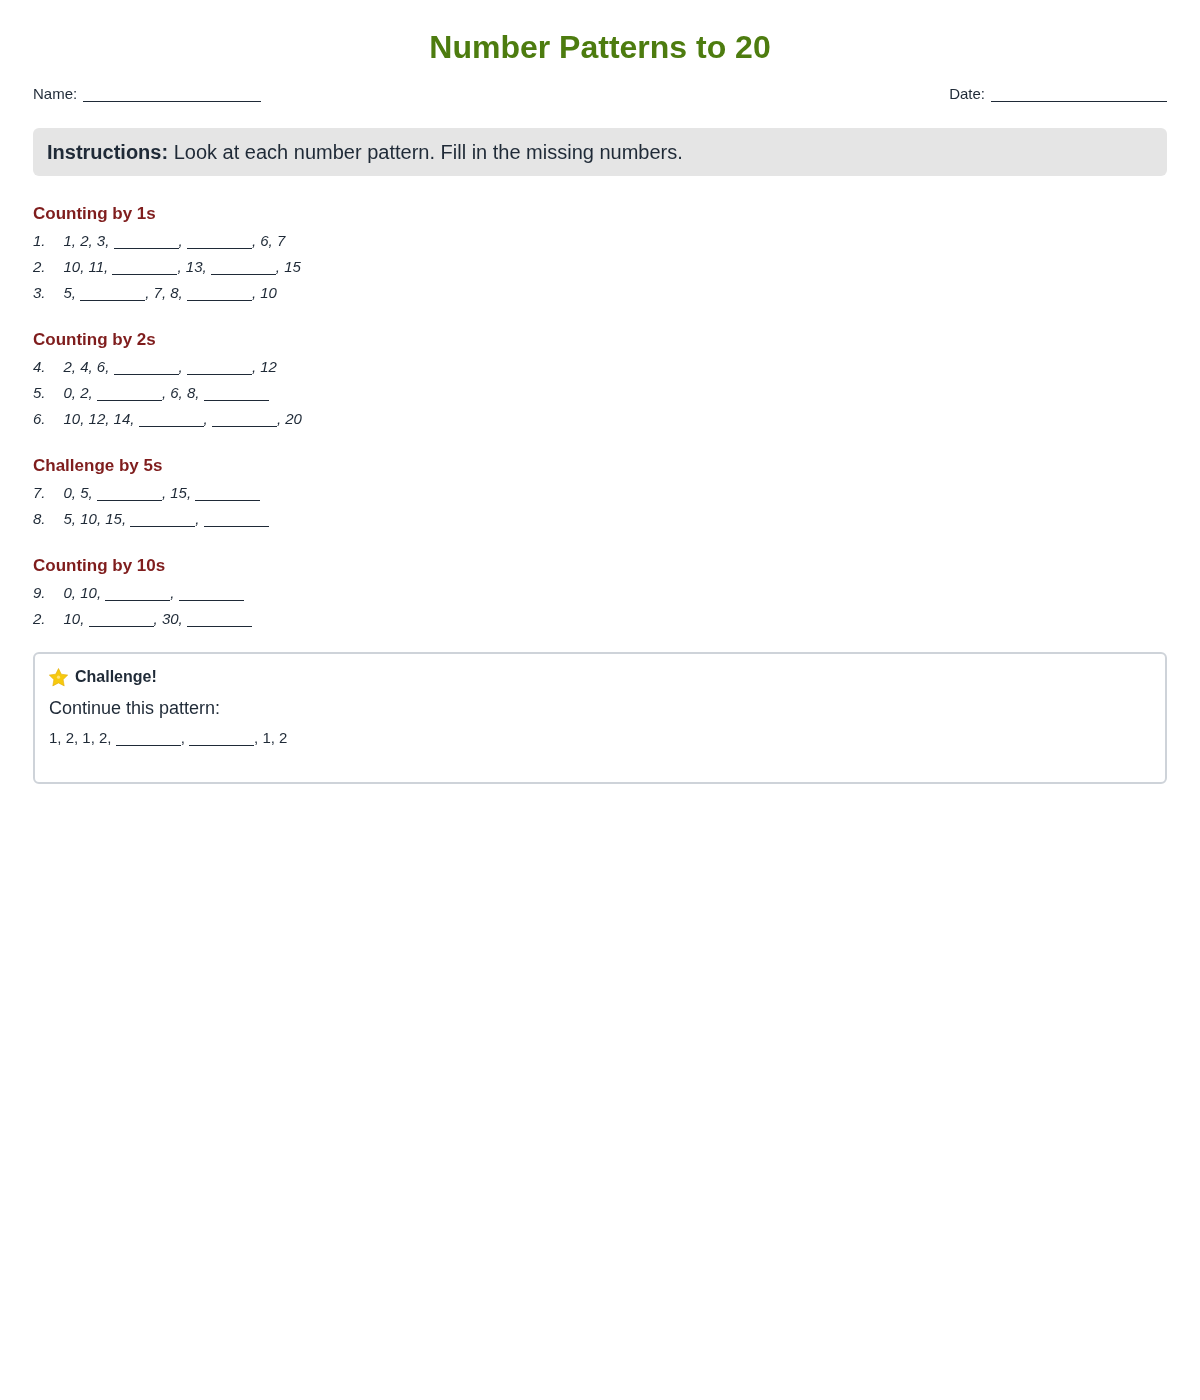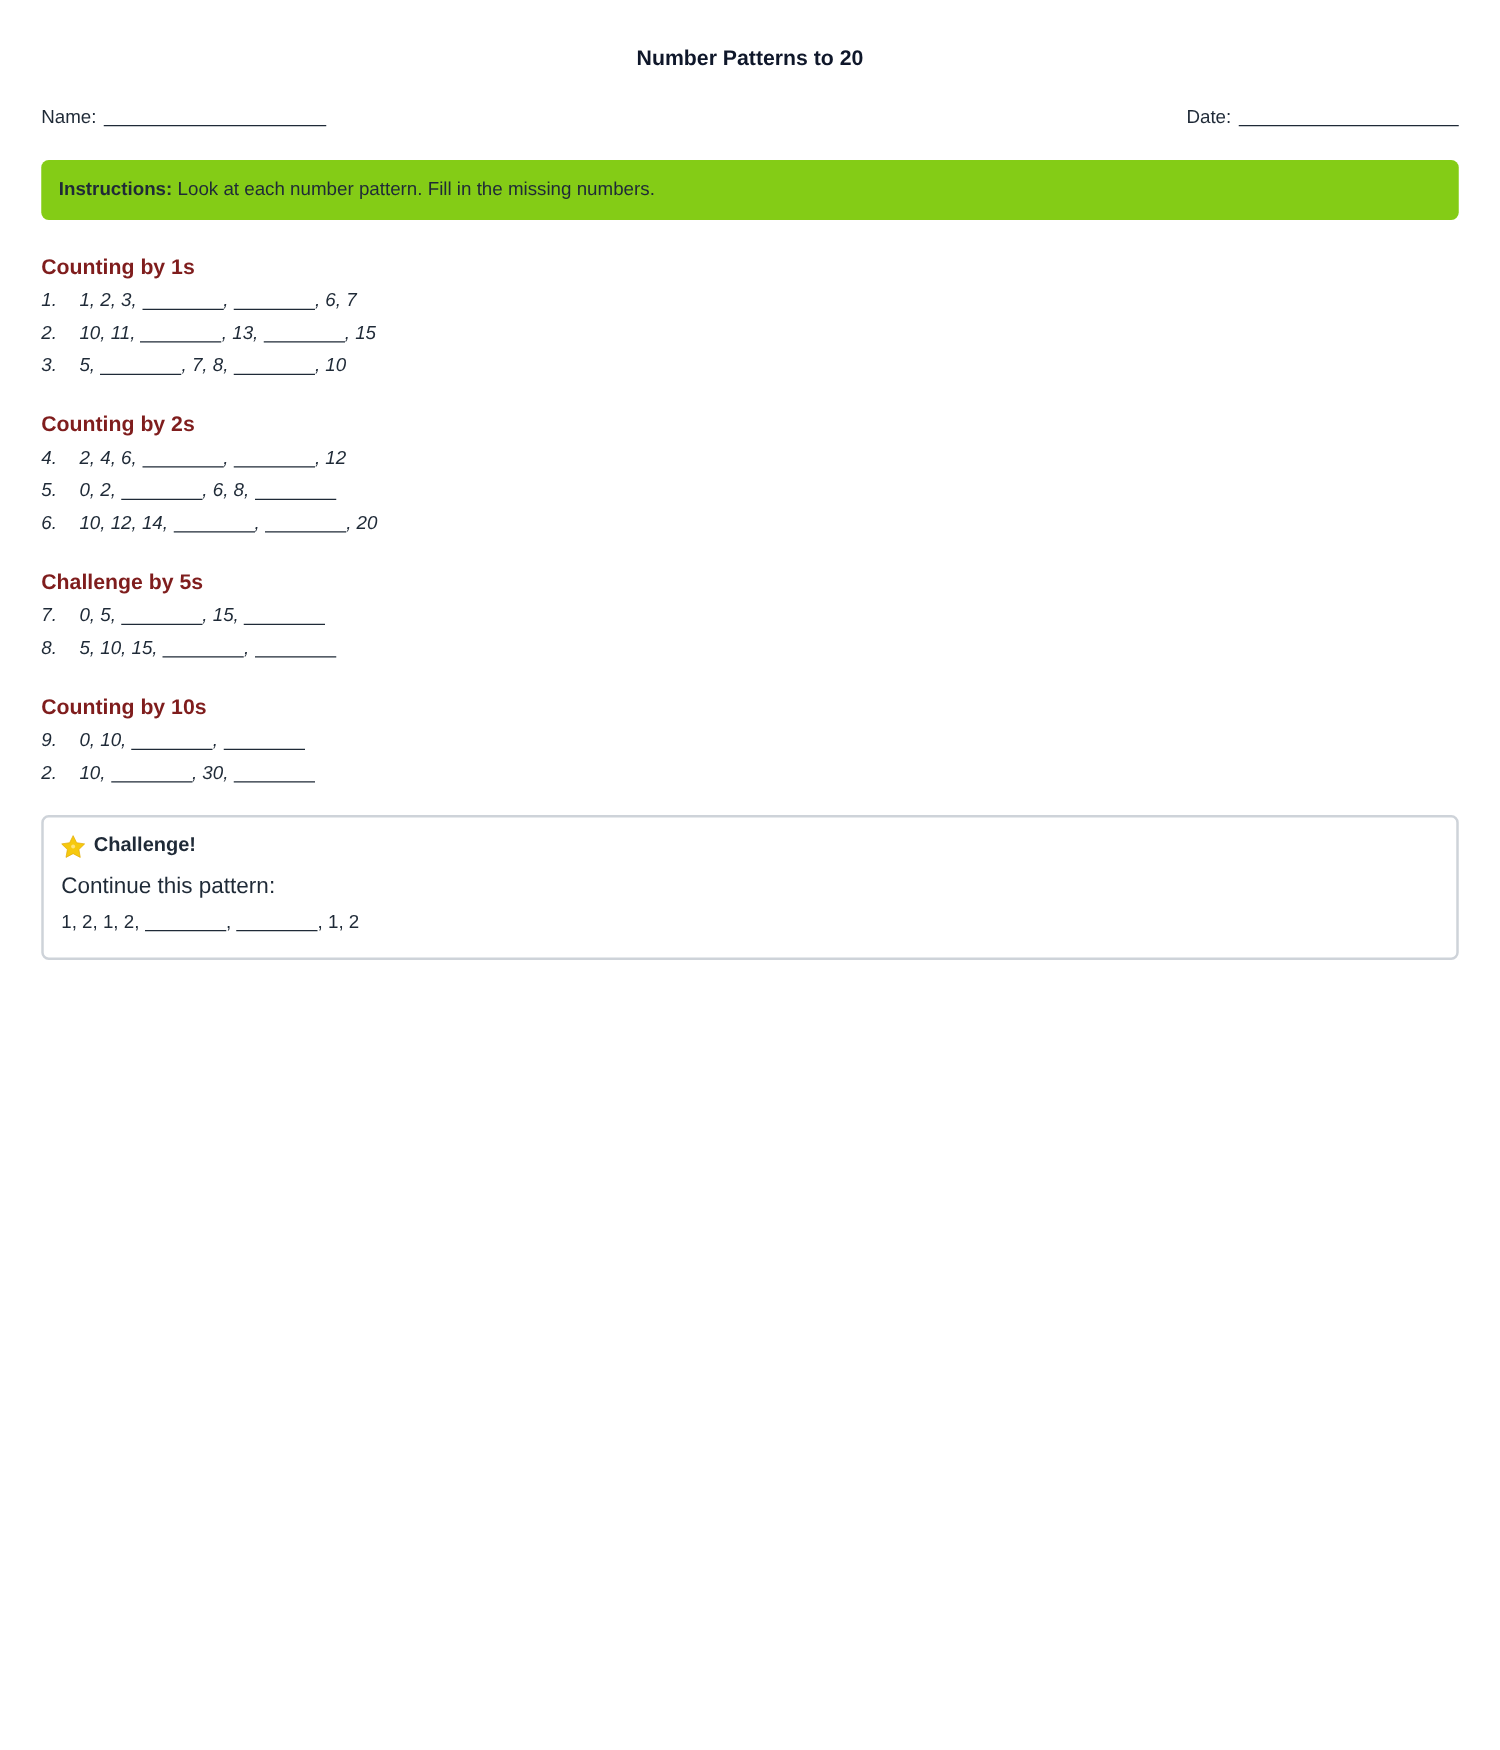--- a/index.html
+++ b/index.html
@@ -7,26 +7,26 @@
   body {
     width: 1200px;
     height: 1400px;
     background: #ffffff;
     font-family: "Liberation Sans", sans-serif;
     color: #1f2a37;
   }
   .page { padding: 0 33px; }
 
   h1.title {
-    font-size: 17px;
+    font-size: 32px;
     font-weight: bold;
     text-align: center;
     margin: 34px 0 0 0;
     line-height: 26px;
-    color: #0f172a;
+    color: #4d7c0f;
   }
 
   .header-row {
     display: flex;
     justify-content: space-between;
     align-items: flex-end;
     margin-top: 25px;
     font-size: 15px;
   }
   .field { white-space: nowrap; }
@@ -35,24 +35,24 @@
     border-bottom: 1.5px solid #1f2a37;
     height: 13px;
     margin-left: 6px;
     vertical-align: -3px;
   }
   .name-line { width: 178px; }
   .date-line { width: 176px; }
 
   .instructions {
     margin-top: 26px;
-    background: #84cc16;
+    background: #e5e5e5;
     border-radius: 6px;
     padding: 15px 14px;
-    font-size: 15px;
+    font-size: 20px;
     line-height: 18px;
   }
 
   h2.section-heading {
     font-size: 17px;
     font-weight: bold;
     margin: 27px 0 0 0;
     line-height: 21px;
     color: #7f1d1d;
   }
@@ -71,21 +71,21 @@
     width: 65px;
     height: 13px;
     border-bottom: 1.5px solid #1f2a37;
     vertical-align: -3px;
   }
 
   .challenge {
     margin-top: 24px;
     border: 2px solid #ced3d9;
     border-radius: 6px;
-    padding: 13px 14px 19px 14px;
+    padding: 13px 14px 35px 14px;
   }
   .challenge-title-row {
     display: flex;
     align-items: center;
     gap: 7px;
     font-size: 16px;
     font-weight: bold;
     line-height: 20px;
   }
   .challenge-sub {

